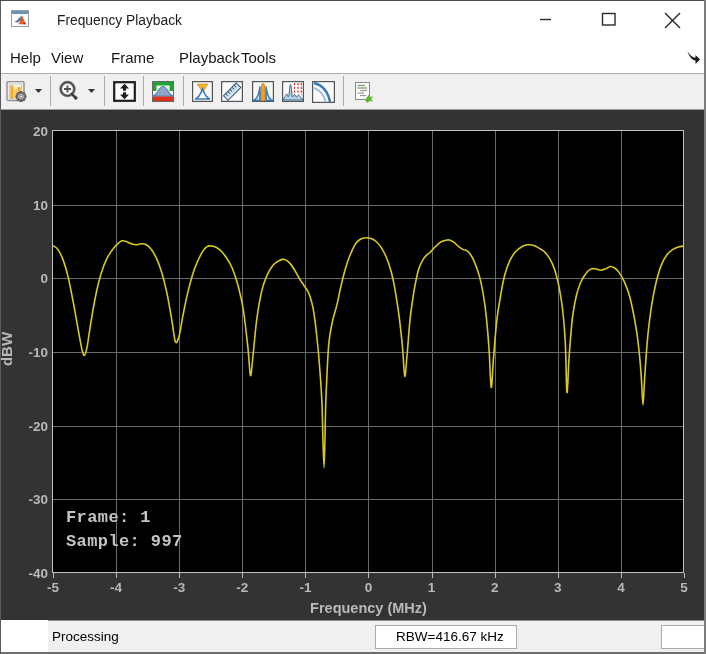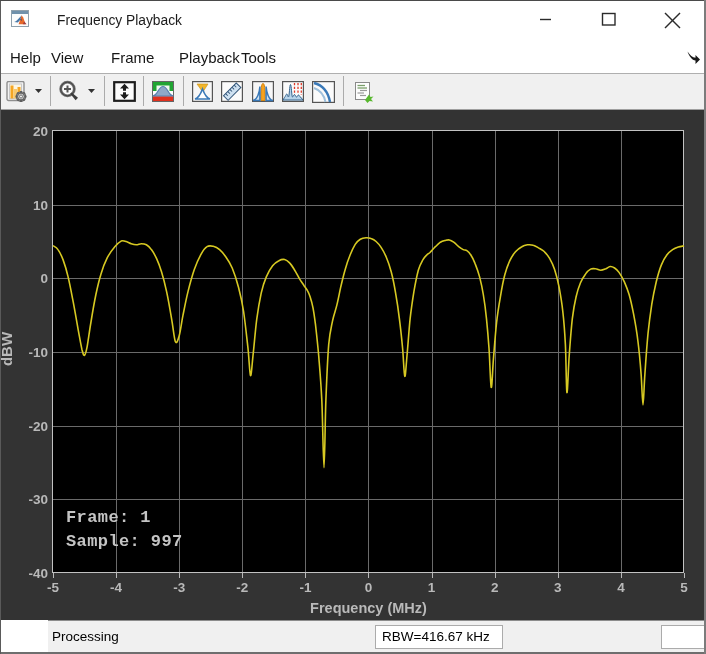--- a/index.html
+++ b/index.html
@@ -18,21 +18,21 @@
            border-bottom:1px solid #9f9f9f;}
   .sep{position:absolute;top:2px;width:1px;height:30px;background:#ababab;}
   
   #plot{left:0;top:110px;width:706px;height:510px;background:#333333;font-weight:bold;}
   
   #status{left:0;top:620px;width:706px;height:31px;background:#f0f0f0;
           border-top:1px solid #8c8c8c;margin-left:48px;}
   #status .txt{position:absolute;left:4px;top:8px;font-size:13.5px;color:#000;}
   .panel{position:absolute;top:4px;height:22px;background:#fff;
          border:1px solid #ababab;font-size:13.5px;color:#000;
-         line-height:22px;padding-left:6px;}
+         line-height:22px;padding-left:20px;}
   #bottomedge{left:0;top:652px;width:706px;height:2px;background:#6e6e6e;}
   #rightedge{left:704px;top:0;width:2px;height:654px;background:#7c7c7c;}
   #leftedge{left:0;top:0;width:1px;height:654px;background:#5a5a5a;}
   #topedge{left:0;top:0;width:706px;height:1px;background:#4a4a4a;}
 </style>
 </head>
 <body>
 <div class="abs" id="titlebar">
   <svg class="abs" style="left:11px;top:10px" width="18" height="17" viewBox="0 0 18 17">
     <rect x="0.5" y="0.5" width="17" height="16" fill="#fcfcfc" stroke="#90a0ac"></rect>

